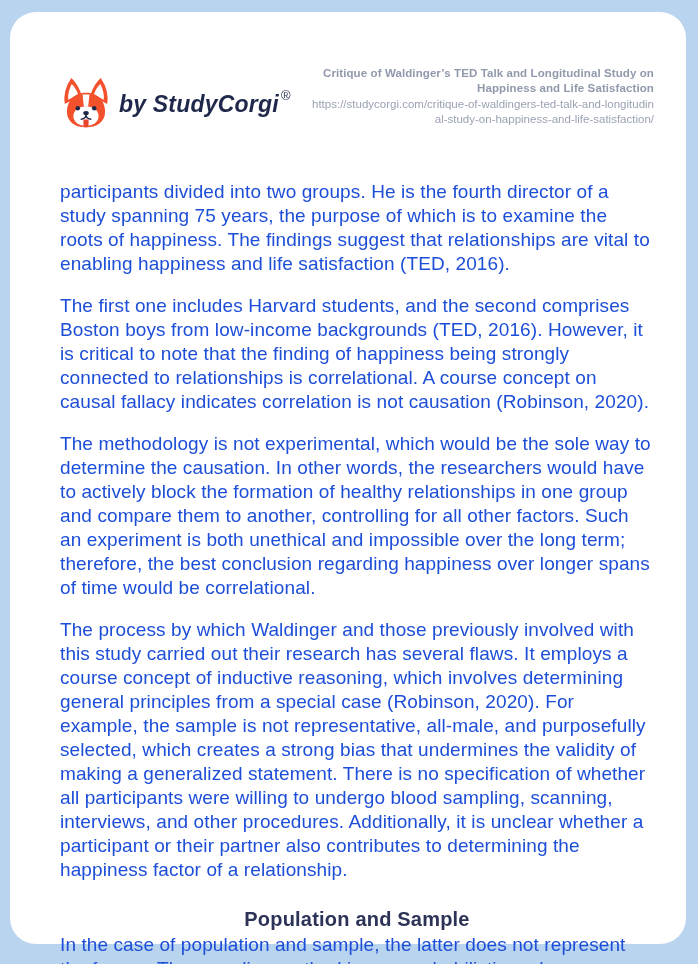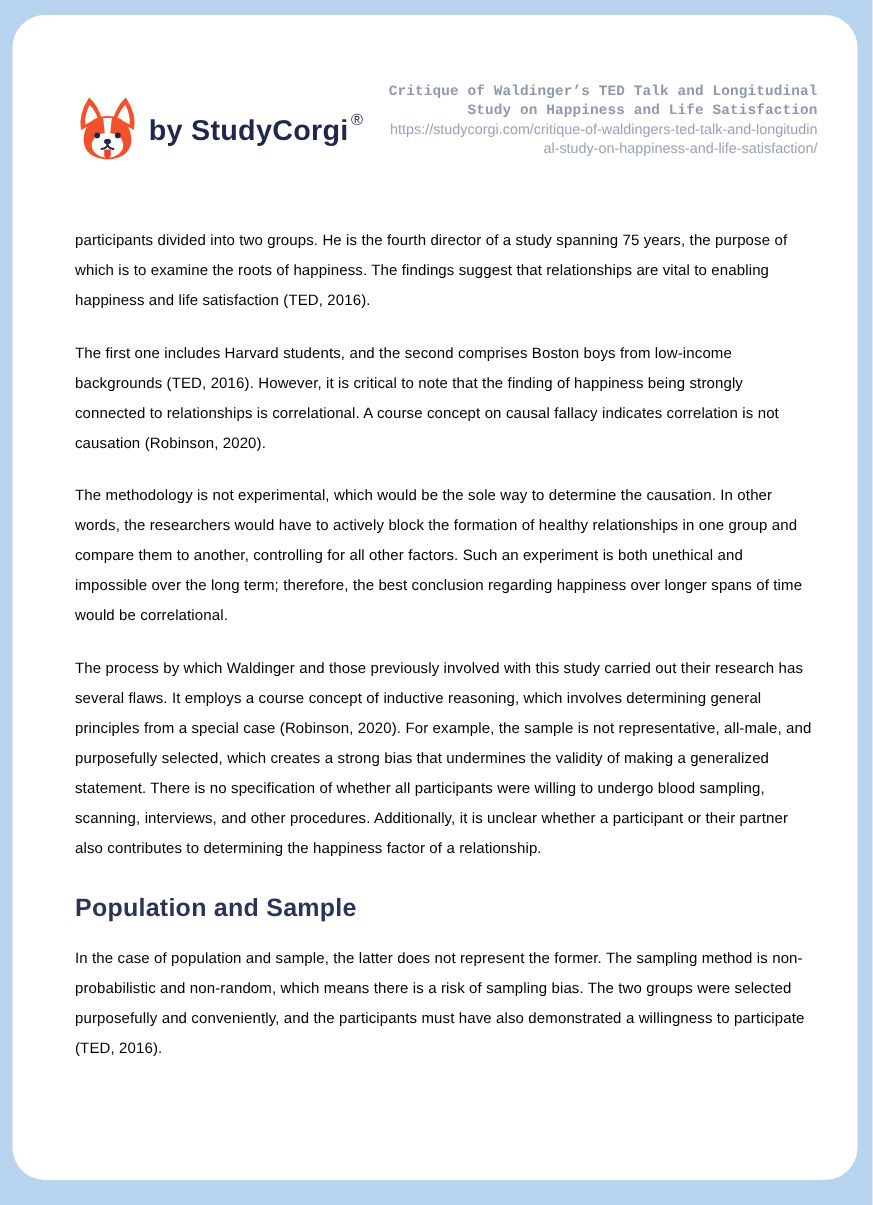--- a/index.html
+++ b/index.html
@@ -39,67 +39,68 @@
   }
   .brand svg {
     display: block;
   }
   .brand-text {
     font-size: 23px;
     font-weight: 700;
     color: #1f284a;
     letter-spacing: 0.2px;
     white-space: nowrap;
+    font-style: italic;
   }
   .brand-reg {
     font-size: 13px;
     font-weight: 400;
     vertical-align: top;
     position: relative;
     top: -3px;
     left: 2px;
   }
   .doc-meta {
     text-align: right;
     max-width: 345px;
   }
   .doc-title {
     font-size: 11.5px;
     font-weight: 700;
     color: #9098ab;
     line-height: 15px;
     letter-spacing: 0.1px;
-    font-family: Liberation Mono, monospace;
   }
   .doc-url {
     font-size: 11.5px;
     font-weight: 400;
     color: #9ba2b4;
     line-height: 15px;
     margin-top: 1px;
     word-break: break-all;
   }
   
   .content {
     margin-top: 48px;
     width: 594px;
   }
   .content p {
-    font-size: 12px;
+    font-size: 19px;
     line-height: 24px;
-    color: #000000;
+    color: #1d4ed8;
     margin: 0 0 18px 0;
     letter-spacing: 0.1px;
   }
   .content h2 {
     font-size: 20px;
     font-weight: 700;
     color: #2c3357;
-    margin: 26px 0 15px 0;
+    margin: 26px 0 2px 0;
     letter-spacing: 0.2px;
+    text-align: center;
   }
 </style>
 </head>
 <body>
 
 <div class="page">
   <div class="card">
 
     <div class="hdr">
 

